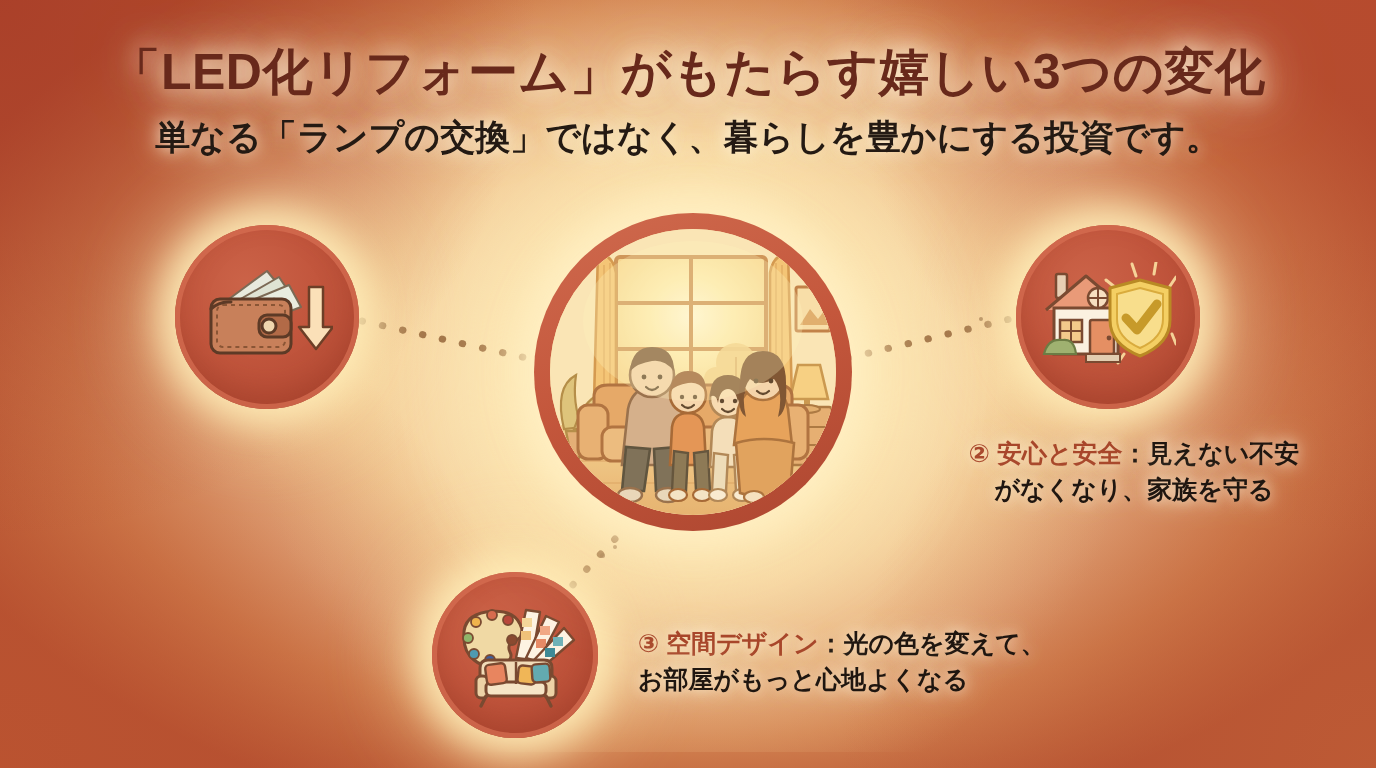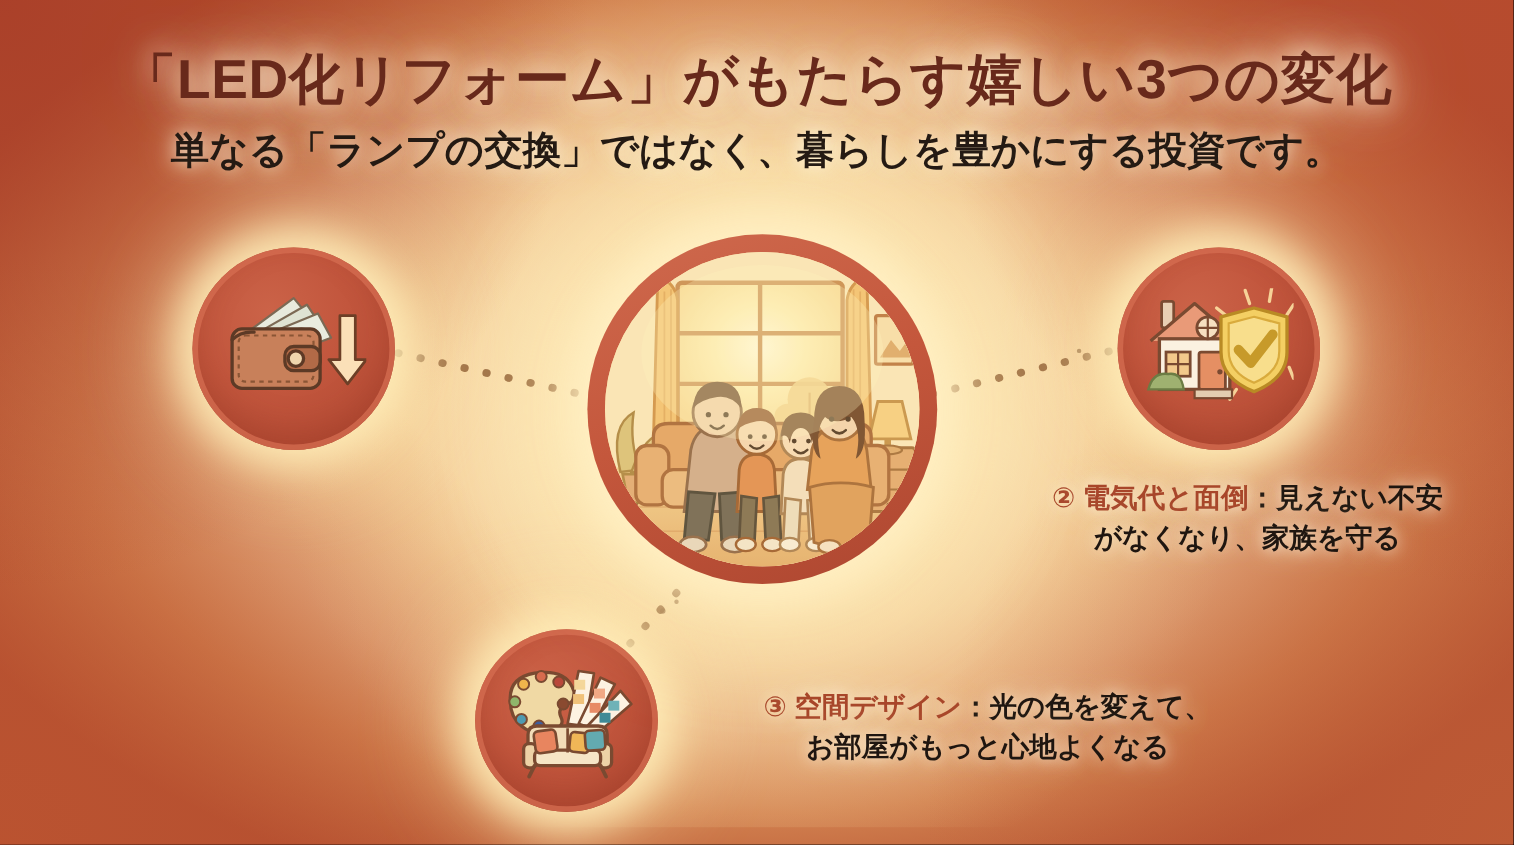--- a/index.html
+++ b/index.html
@@ -146,21 +146,21 @@
     font-weight: 700;
     line-height: 1.42;
     color: #1f1610;
     text-shadow:
       0 0 14px rgba(255,248,226,.9),
       0 0 30px rgba(255,243,209,.7);
   }
   .caption .hl { color: #a8462a; }
   .cap-1 { left: 74px;  top: 436px; width: 400px; text-align: center; }
   .cap-2 { left: 934px; top: 436px; width: 400px; text-align: center; }
-  .cap-3 { left: 638px; top: 626px; width: 520px; text-align: center; }
+  .cap-3 { left: 638px; top: 626px; width: 520px; text-align: left; }
 
   
   .speck {
     position: absolute;
     border-radius: 50%;
     background: #8d6239;
     opacity: .75;
     z-index: 3;
   }
 </style>
@@ -413,21 +413,21 @@
       </svg>
     </div>
   </div>
 
   <div class="caption cap-1">
   </div>
 
   <div class="caption cap-2">
     <div>
       <span class="hl">②</span>
-      <span class="hl">電気代と面倒</span><span>：</span><span>見えない不安</span>
+      <span class="hl">安心と安全</span><span>：</span><span>見えない不安</span>
     </div>
     <div>がなくなり、家族を守る</div>
   </div>
 
   <div class="caption cap-3">
     <div>
       <span class="hl">③</span>
       <span class="hl">空間デザイン</span><span>：</span><span>光の色を変えて、</span>
     </div>
     <div>お部屋がもっと心地よくなる</div>

